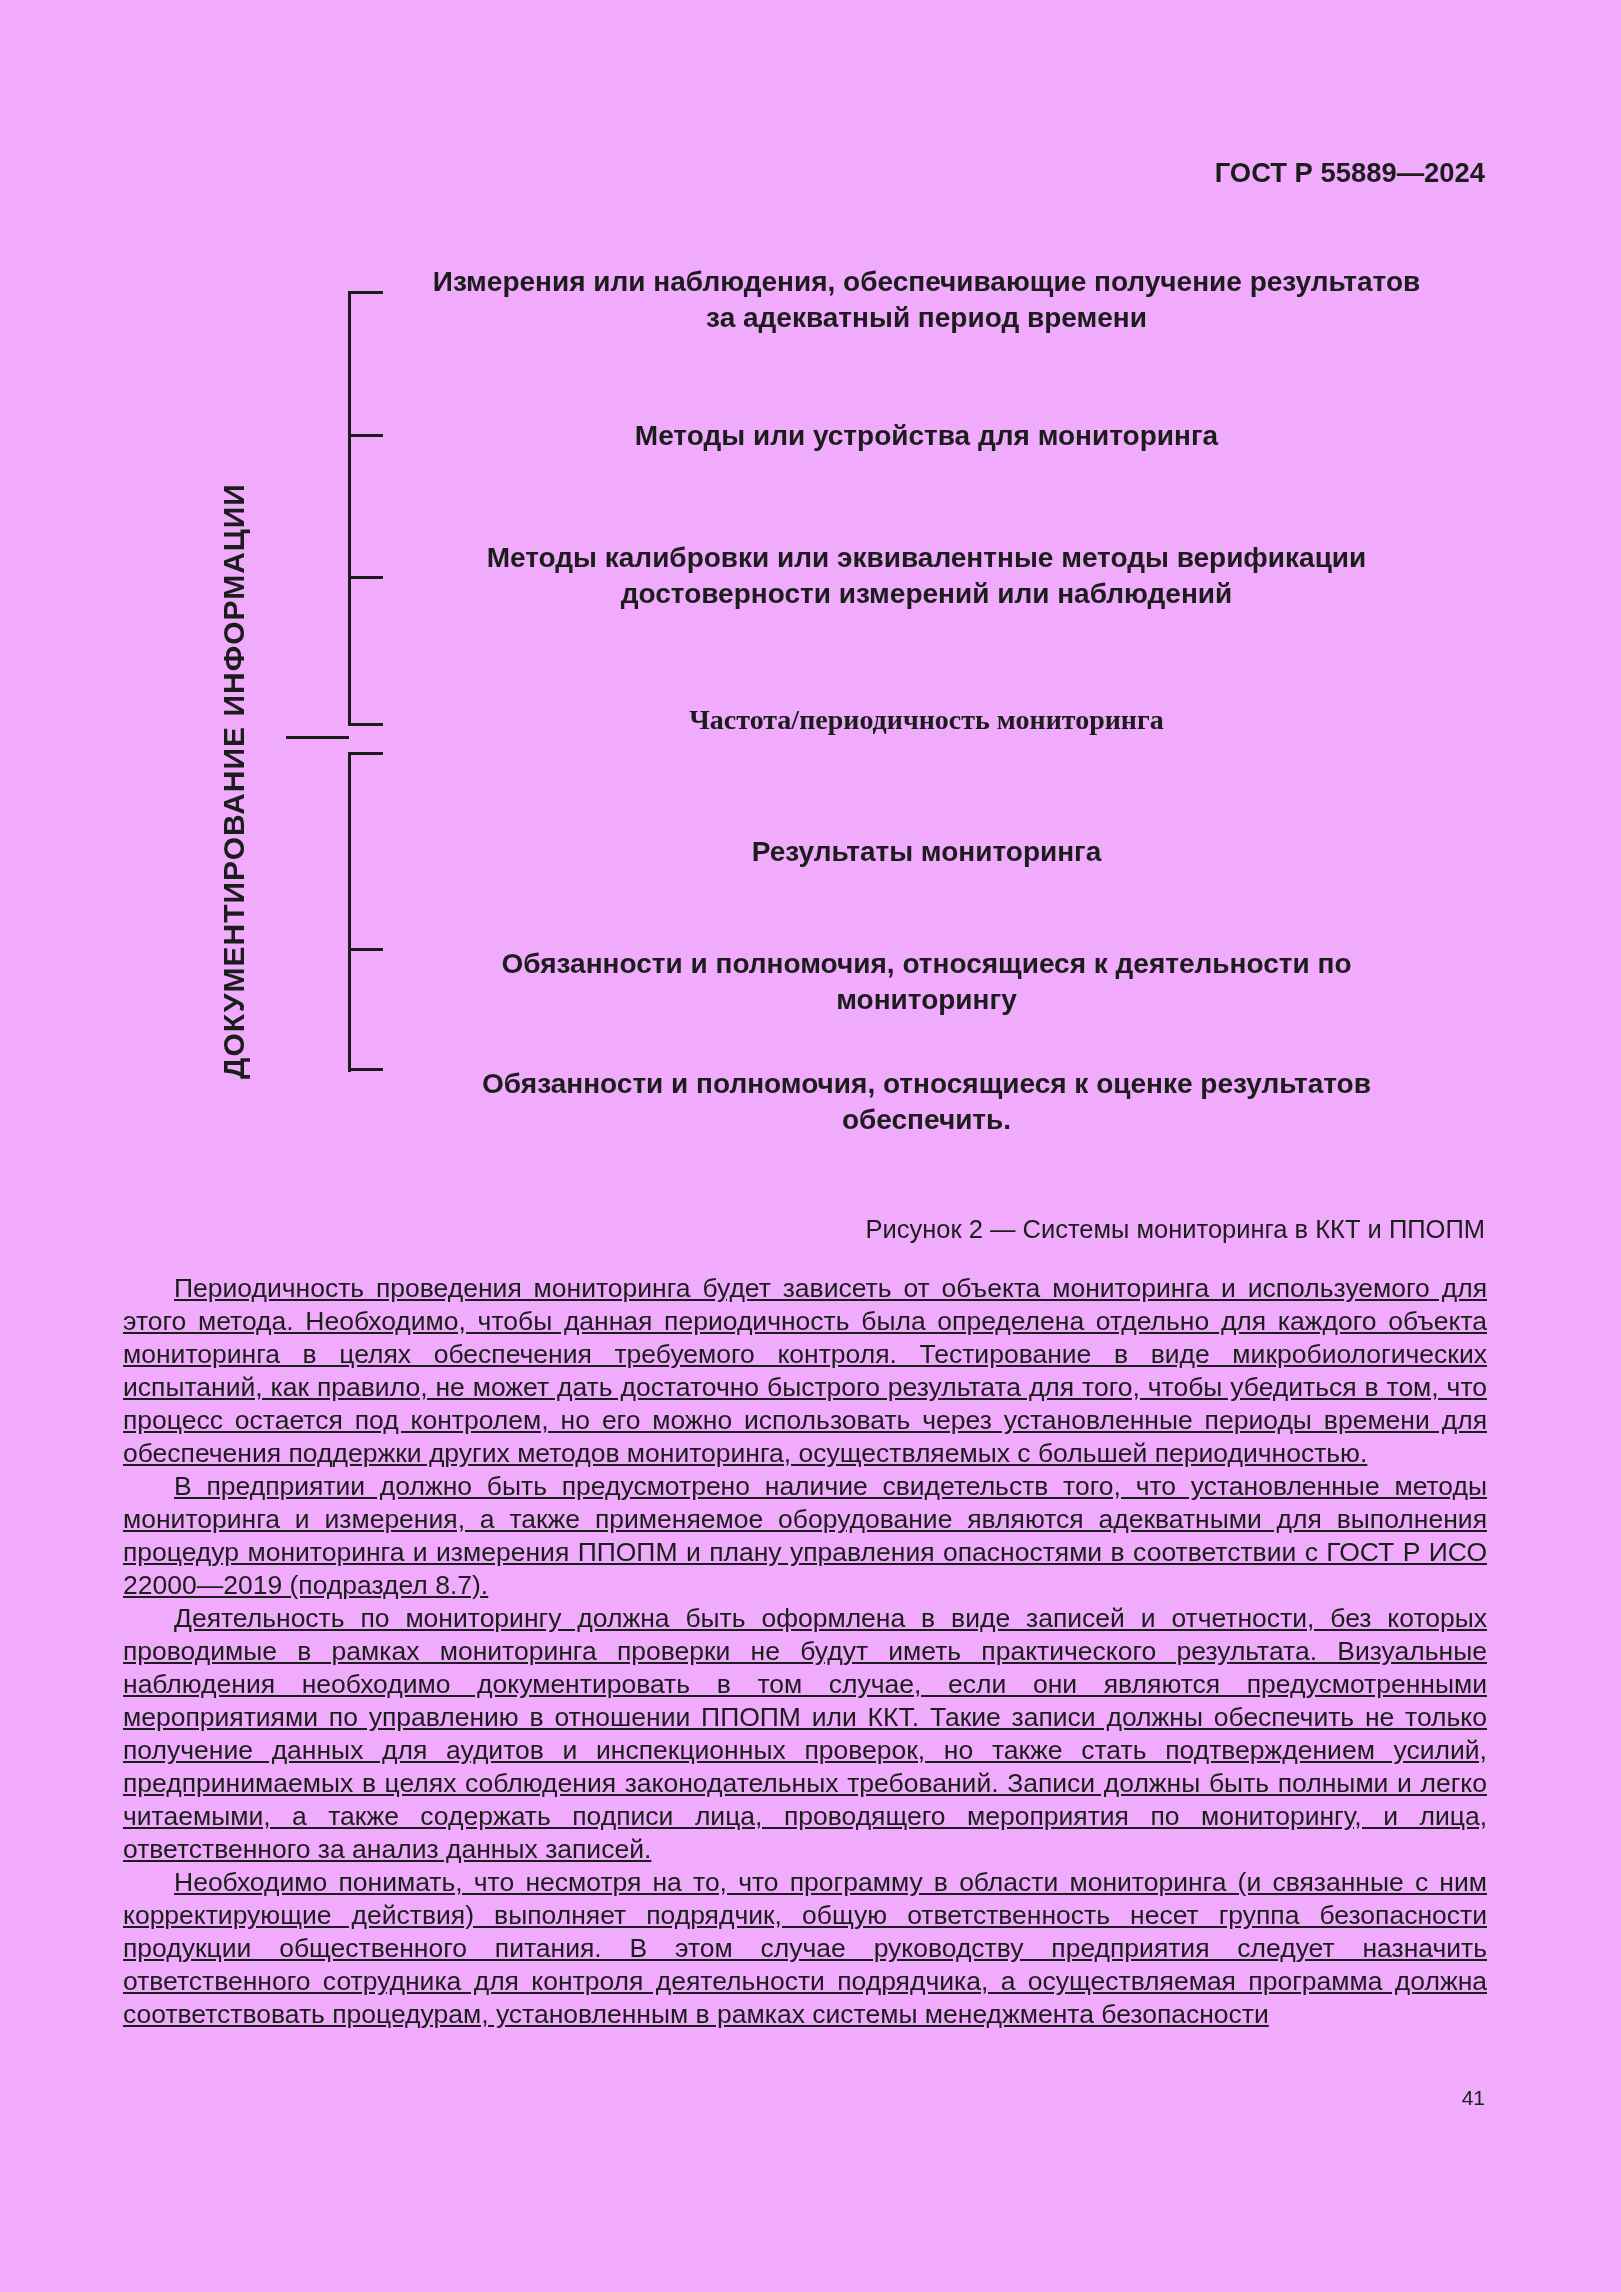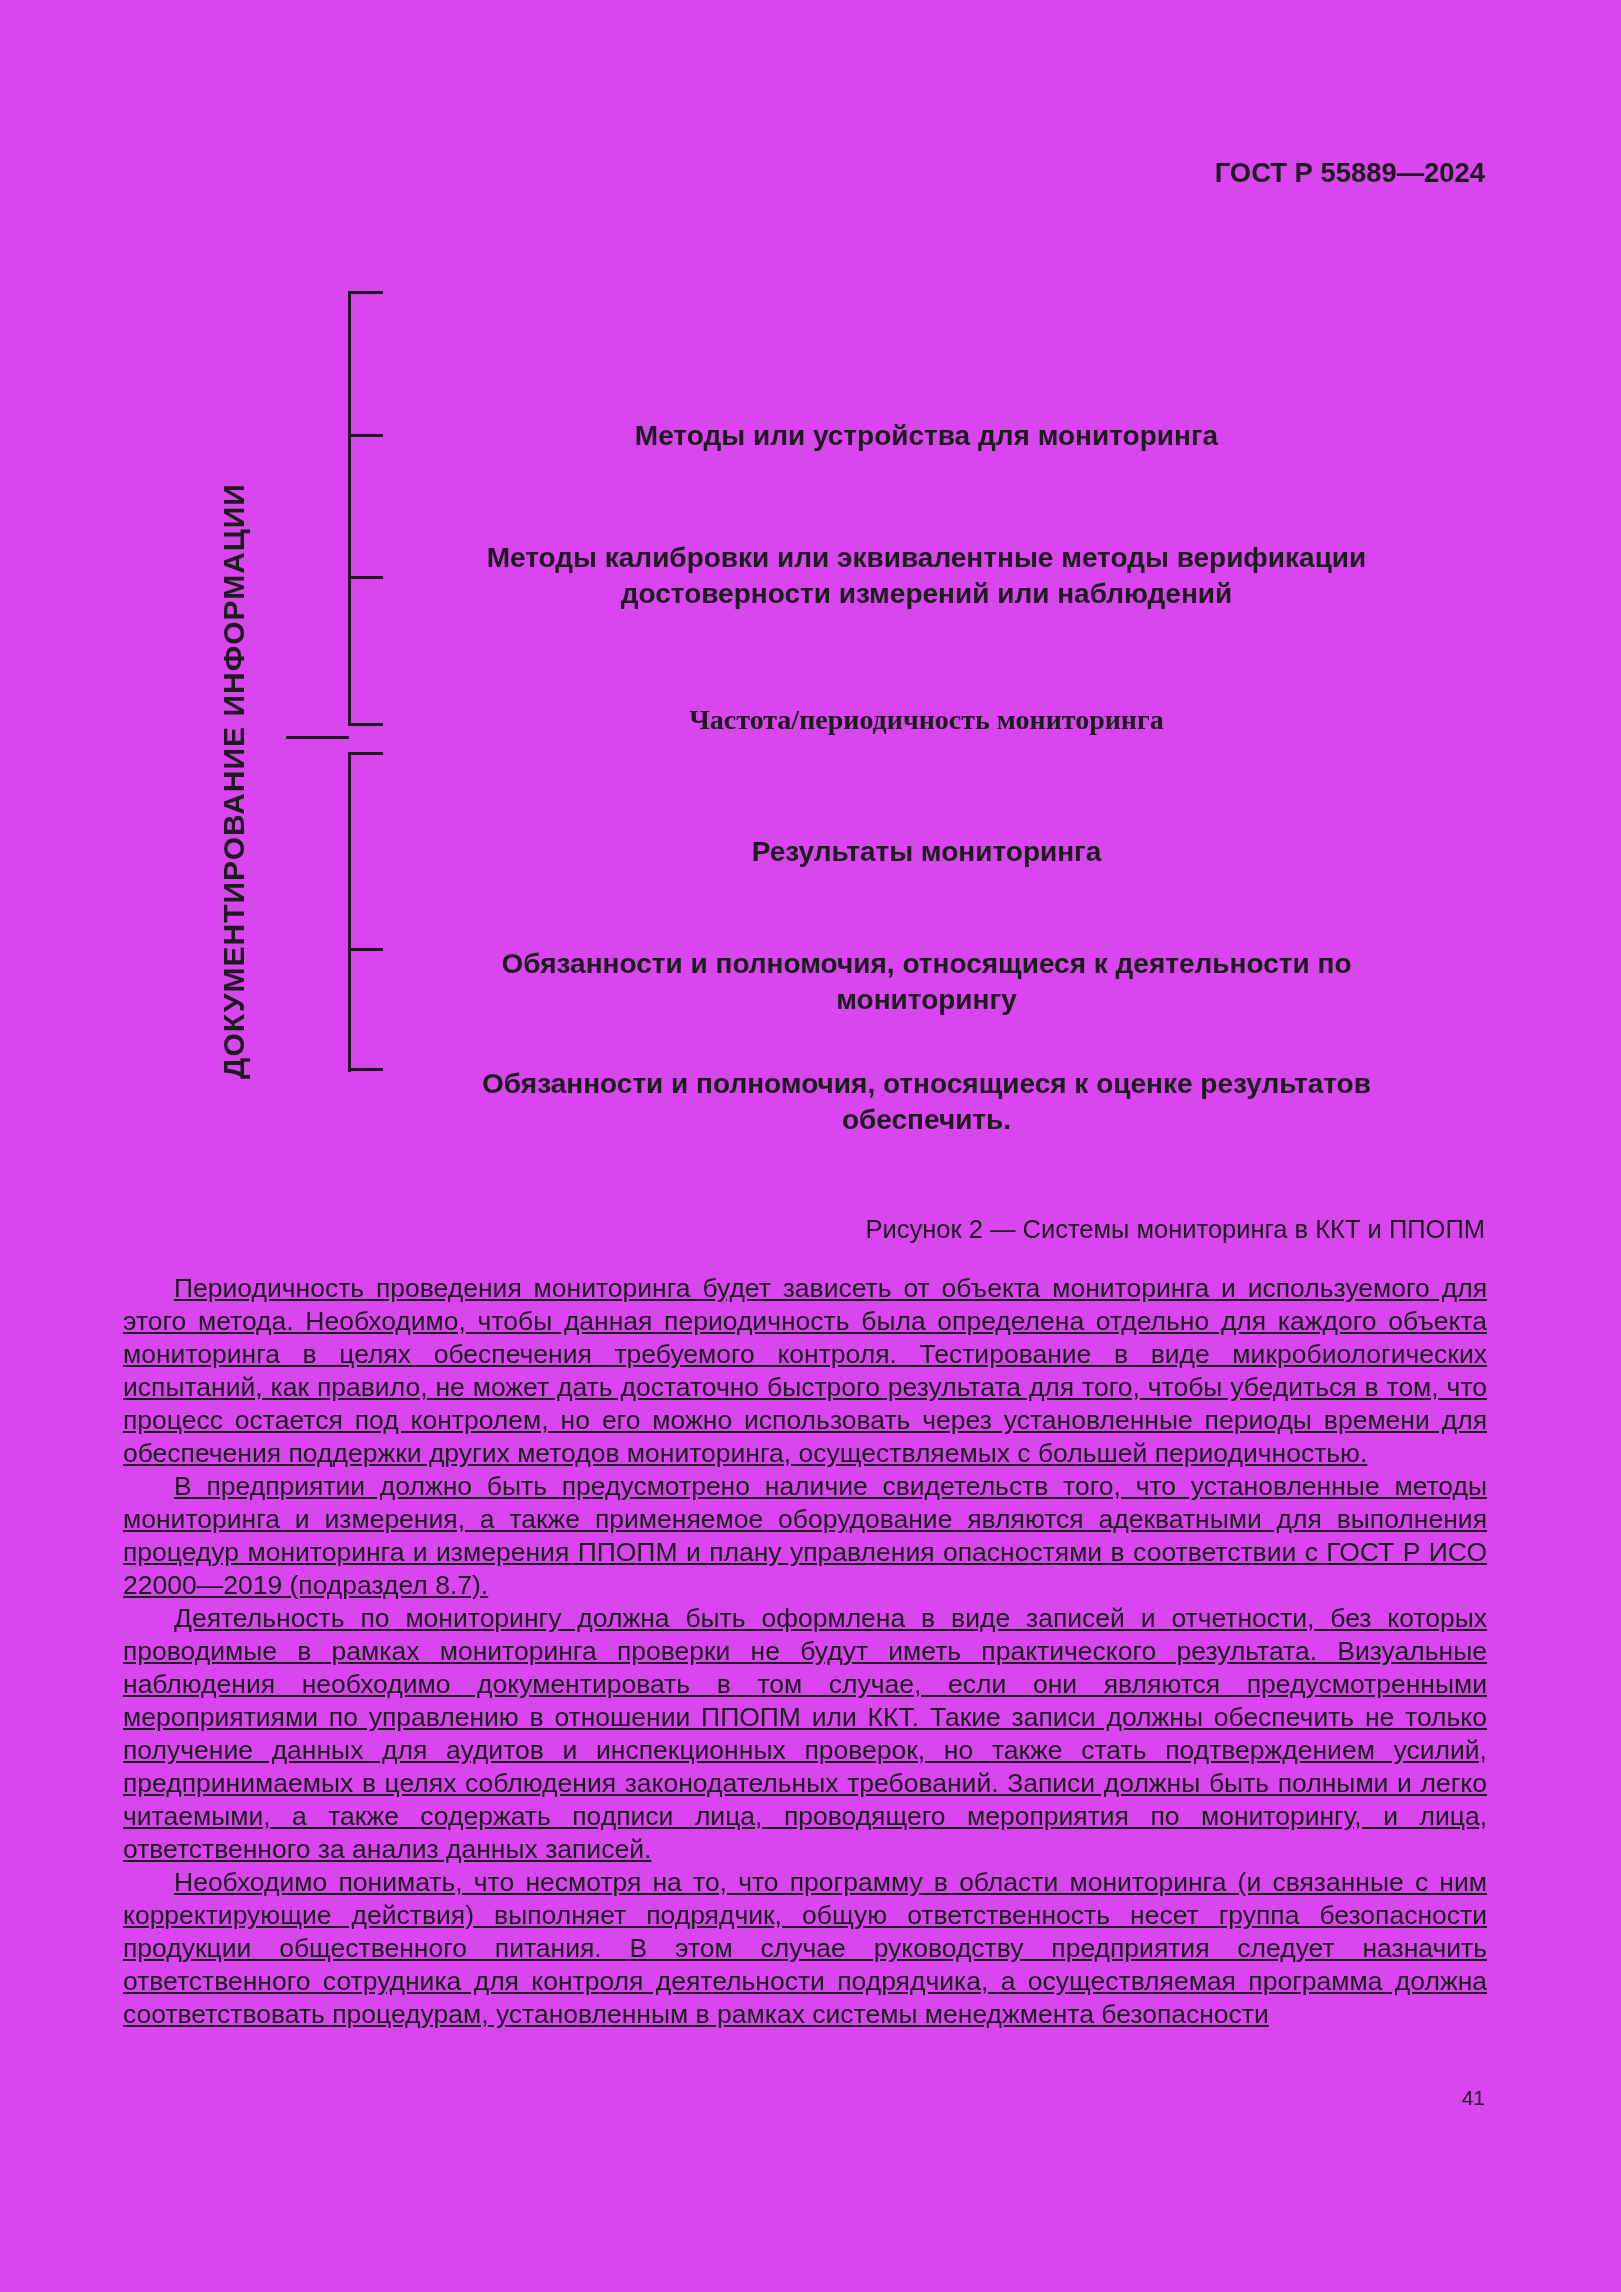--- a/index.html
+++ b/index.html
@@ -6,21 +6,21 @@
   html, body { margin: 0; padding: 0; }
   body {
     background: #ffffff;
     font-family: "Liberation Sans", sans-serif;
     color: #1c1c1c;
   }
   .page {
     position: relative;
     width: 1621px;
     height: 2293px;
-    background: #d946ef;
+    background: #f0abfc;
     overflow: hidden;
   }
   .header {
     position: absolute;
     top: 157px;
     left: 123px;
     width: 1362px;
     text-align: right;
     font-weight: bold;
     font-size: 27.4px;
@@ -121,20 +121,21 @@
     <div class="line" style="left:225px; top:326px; width:35px; height:2.9px;"></div>
     <div class="line" style="left:225px; top:473px; width:35px; height:2.9px;"></div>
 
     <div class="line" style="left:163px; top:486px; width:63px; height:2.9px;"></div>
 
     <div class="line" style="left:225px; top:502px; width:2.9px; height:320px;"></div>
     <div class="line" style="left:225px; top:502px; width:35px; height:2.9px;"></div>
     <div class="line" style="left:225px; top:698px; width:35px; height:2.9px;"></div>
     <div class="line" style="left:225px; top:818px; width:35px; height:2.9px;"></div>
 
+    <div class="item item1">Измерения или наблюдения, обеспечивающие получение результатов за адекватный период времени</div>
     <div class="item item2">Методы или устройства для мониторинга</div>
     <div class="item item3">Методы калибровки или эквивалентные методы верификации достоверности измерений или наблюдений</div>
     <div class="item item4">Частота/периодичность мониторинга</div>
     <div class="item item5">Результаты мониторинга</div>
     <div class="item item6">Обязанности и полномочия, относящиеся к деятельности по мониторингу</div>
     <div class="item item7">Обязанности и полномочия, относящиеся к оценке результатов обеспечить.</div>
 
   </div>
 
   <div class="caption">Рисунок 2 — Системы мониторинга в ККТ и ППОПМ</div>

